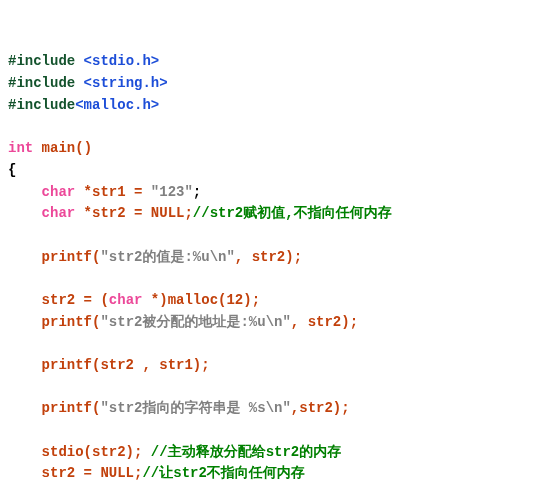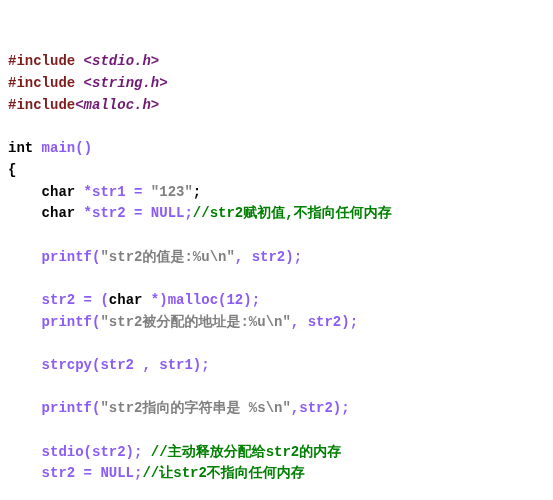--- a/index.html
+++ b/index.html
@@ -6,46 +6,46 @@
     margin: 0;
     padding: 8px;
     background: #ffffff;
     font-family: "Courier New", Consolas, monospace;
     font-size: 14px;
     line-height: 1.55;
     white-space: pre;
     font-weight: bold;
     color: #000000;
   }
-  .kw-pp   { color: #7f1d1d; } 
-  .kw-blue { color: #000000; }
+  .kw-pp   { color: #14532d; } 
+  .kw-blue { color: #ec4899; }
   .str     { color: #808080; } 
   .cmt     { color: #008000; } 
-  .id      { color: #8b5cf6; text-align: center; }
+  .id      { color: #c2410c; text-align: center; }
   .punct   { color: #000000; }
-  .incfile { color: #701a75; font-style: italic; }
+  .incfile { color: #1d4ed8; }
 </style>
 </head>
 <body>
 
 <div><span class="kw-pp">#include</span><span class="incfile"> &lt;stdio.h&gt;</span>
 <span class="kw-pp">#include</span><span class="incfile"> &lt;string.h&gt;</span>
 <span class="kw-pp">#include</span><span class="incfile">&lt;malloc.h&gt;</span>
 
 <span class="kw-blue">int</span><span class="id"> main()</span>
 <span class="punct">{</span>
     <span class="kw-blue">char</span><span class="id"> *str1 = </span><span class="str">"123"</span><span class="punct">;</span>
     <span class="kw-blue">char</span><span class="id"> *str2 = NULL;</span><span class="cmt">//str2赋初值,不指向任何内存</span>
 
 <span class="id">    printf(</span><span class="str">"str2的值是:%u\n"</span><span class="id">, str2);</span>
 
 <span class="id">    str2 = (</span><span class="kw-blue">char</span><span class="id"> *)malloc(12);</span>
 <span class="id">    printf(</span><span class="str">"str2被分配的地址是:%u\n"</span><span class="id">, str2);</span>
 
-<span class="id">    strcpy(str2 , str1);</span>
+<span class="id">    printf(str2 , str1);</span>
 
 <span class="id">    printf(</span><span class="str">"str2指向的字符串是 %s\n"</span><span class="id">,str2);</span>
 
 <span class="id">    stdio(str2); </span><span class="cmt">//主动释放分配给str2的内存</span>
 <span class="id">    str2 = NULL;</span><span class="cmt">//让str2不指向任何内存</span>
 
     
 </div>
 
 

